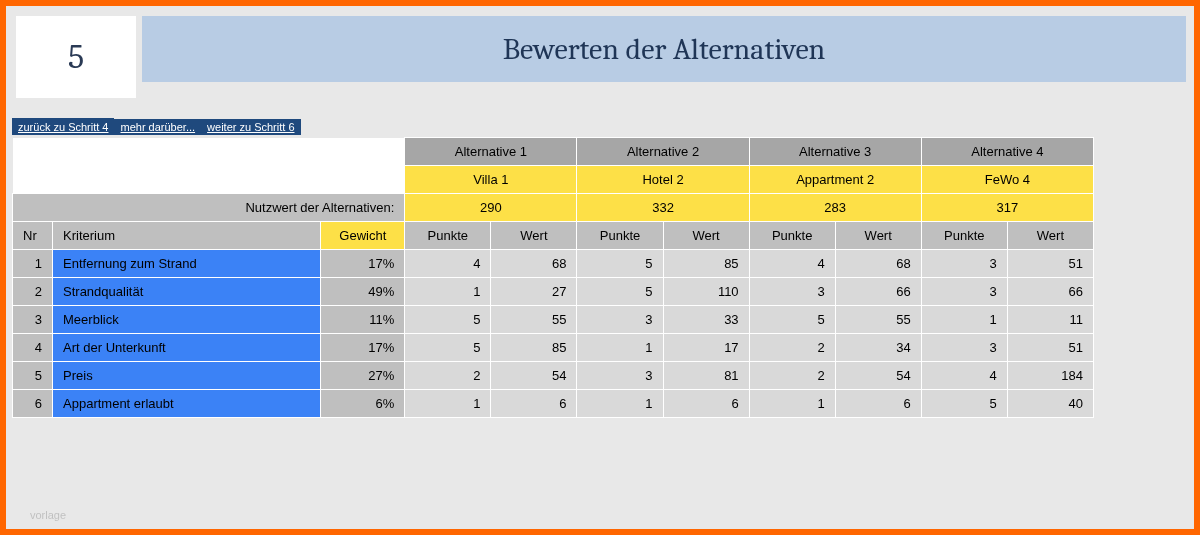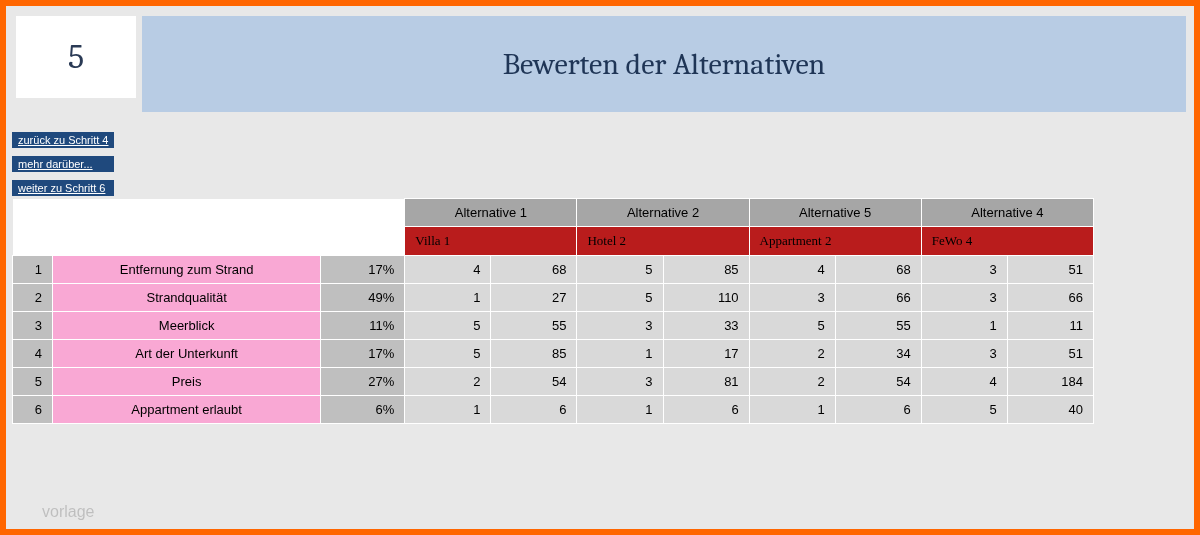--- a/index.html
+++ b/index.html
@@ -31,51 +31,51 @@
     display: flex;
     align-items: center;
     justify-content: center;
     font-size: 34px;
     color: #2a3a55;
     font-family: Cambria, "Times New Roman", serif;
     margin-left: 10px;
   }
   .title-box {
     flex: 1;
-    height: 96px;
+    height: 66px;
     background: #b8cce4;
     display: flex;
     align-items: center;
     justify-content: center;
     font-size: 30px;
     color: #1f3556;
     font-family: Cambria, "Times New Roman", serif;
     margin: 0 8px 0 6px;
   }
   .nav-stack {
     margin-top: 20px;
     margin-left: 6px;
     display: inline-flex;
-    flex-direction: column;
+    flex-direction: row;
     gap: 0;
   }
   .nav-btn {
     background: #1f497d;
     color: #fff;
     font-family: Arial, sans-serif;
     font-size: 11px;
     text-align: left;
     padding: 1px 6px;
     border: none;
     cursor: pointer;
     text-decoration: underline;
     line-height: 14px;
     white-space: nowrap;
   }
-  .nav-btn + .nav-btn { margin-top: 8px; }
+  .nav-btn + .nav-btn { margin-top: 1px; }
 
   table.matrix {
     border-collapse: collapse;
     width: 1082px;
     margin: 2px 0 0 6px;
     font-family: Arial, sans-serif;
     font-size: 13px;
     table-layout: fixed;
   }
   table.matrix td, table.matrix th {
@@ -84,36 +84,36 @@
     height: 22px;
     vertical-align: middle;
   }
   col.nr    { width: 40px; }
   col.krit  { width: 268px; }
   col.gew   { width: 84px; }
   col.pw    { width: 86px; }
 
   .blank { background: #fff; border: none !important; }
   .hdr-dark  { background: #a6a6a6; text-align: center; color:#000; }
-  .hdr-mid   { background: #b91c1c; text-align: left; color:#000;font-family:Liberation Serif, serif; }
+  .hdr-mid   { background: #fde047; text-align: center; color:#000; }
   .hdr-left  { background: #bfbfbf; text-align: left;   color:#000; }
   .hdr-right { background: #bfbfbf; text-align: right;  color:#000; }
   .lab-alt   { background: #bfbfbf; text-align: center; }
   .cell-gray { background: #bfbfbf; text-align: right; }
   .cell-lt   { background: #d9d9d9; text-align: right; }
-  .cell-krit { background: #f9a8d4; text-align: center; padding-left: 16px; }
+  .cell-krit { background: #3b82f6; text-align: left; padding-left: 16px; }
   .row-tall td { height: 32px; }
 
   .watermark {
     position: absolute;
-    left: 36px;
+    left: 24px;
     bottom: 8px;
     color: rgba(0,0,0,0.18);
     font-family: Arial, sans-serif;
-    font-size: 16px;
+    font-size: 11px;
     pointer-events: none;
   }
 </style>
 </head>
 <body>
 
 <div class="frame">
 
   <div class="header-band">
     <div class="step-box">5</div>
@@ -139,33 +139,53 @@
         <col class="pw">
         <col class="pw">
         <col class="pw">
     </colgroup>
 
     <tbody>
         <tr>
       <td class="blank" colspan="3"></td>
       <td class="hdr-dark" colspan="2">Alternative 1</td>
       <td class="hdr-dark" colspan="2">Alternative 2</td>
-      <td class="hdr-dark" colspan="2">Alternative 5</td>
+      <td class="hdr-dark" colspan="2">Alternative 3</td>
       <td class="hdr-dark" colspan="2">Alternative 4</td>
     </tr>
 
     <tr>
       <td class="blank" colspan="3"></td>
       <td class="hdr-mid" colspan="2">Villa 1</td>
       <td class="hdr-mid" colspan="2">Hotel 2</td>
       <td class="hdr-mid" colspan="2">Appartment 2</td>
       <td class="hdr-mid" colspan="2">FeWo 4</td>
     </tr>
 
-
+    <tr>
+      <td class="hdr-right" colspan="3">Nutzwert der Alternativen:</td>
+      <td class="hdr-mid" colspan="2">290</td>
+      <td class="hdr-mid" colspan="2">332</td>
+      <td class="hdr-mid" colspan="2">283</td>
+      <td class="hdr-mid" colspan="2">317</td>
+    </tr>
+
+    <tr>
+      <td class="hdr-left">Nr</td>
+      <td class="hdr-left">Kriterium</td>
+      <td class="hdr-mid">Gewicht</td>
+      <td class="lab-alt">Punkte</td>
+      <td class="lab-alt">Wert</td>
+      <td class="lab-alt">Punkte</td>
+      <td class="lab-alt">Wert</td>
+      <td class="lab-alt">Punkte</td>
+      <td class="lab-alt">Wert</td>
+      <td class="lab-alt">Punkte</td>
+      <td class="lab-alt">Wert</td>
+    </tr>
 
     </tbody>
       <tbody id="rows">
         <tr class="row-tall">
           <td class="cell-gray">1</td>
           <td class="cell-krit">Entfernung zum Strand</td>
           <td class="cell-gray">17%</td>
           <td class="cell-lt">4</td>
           <td class="cell-lt">68</td>
           <td class="cell-lt">5</td>

